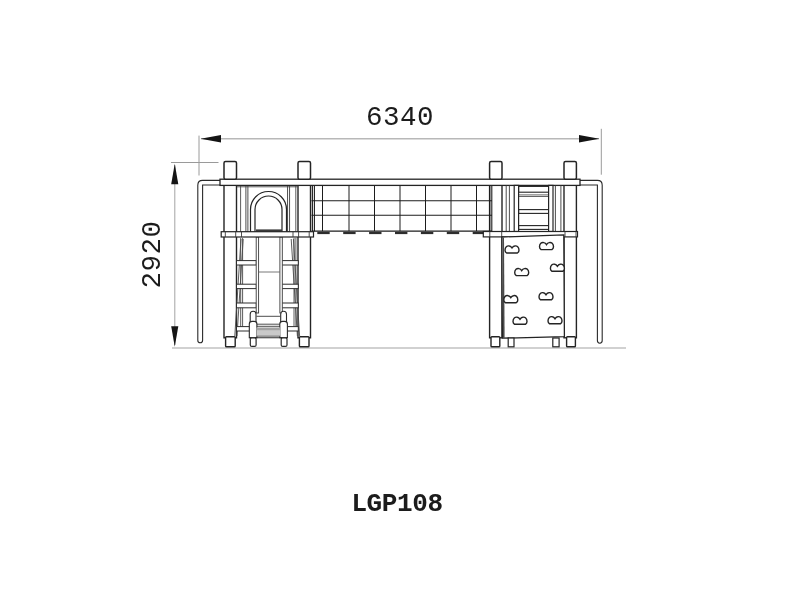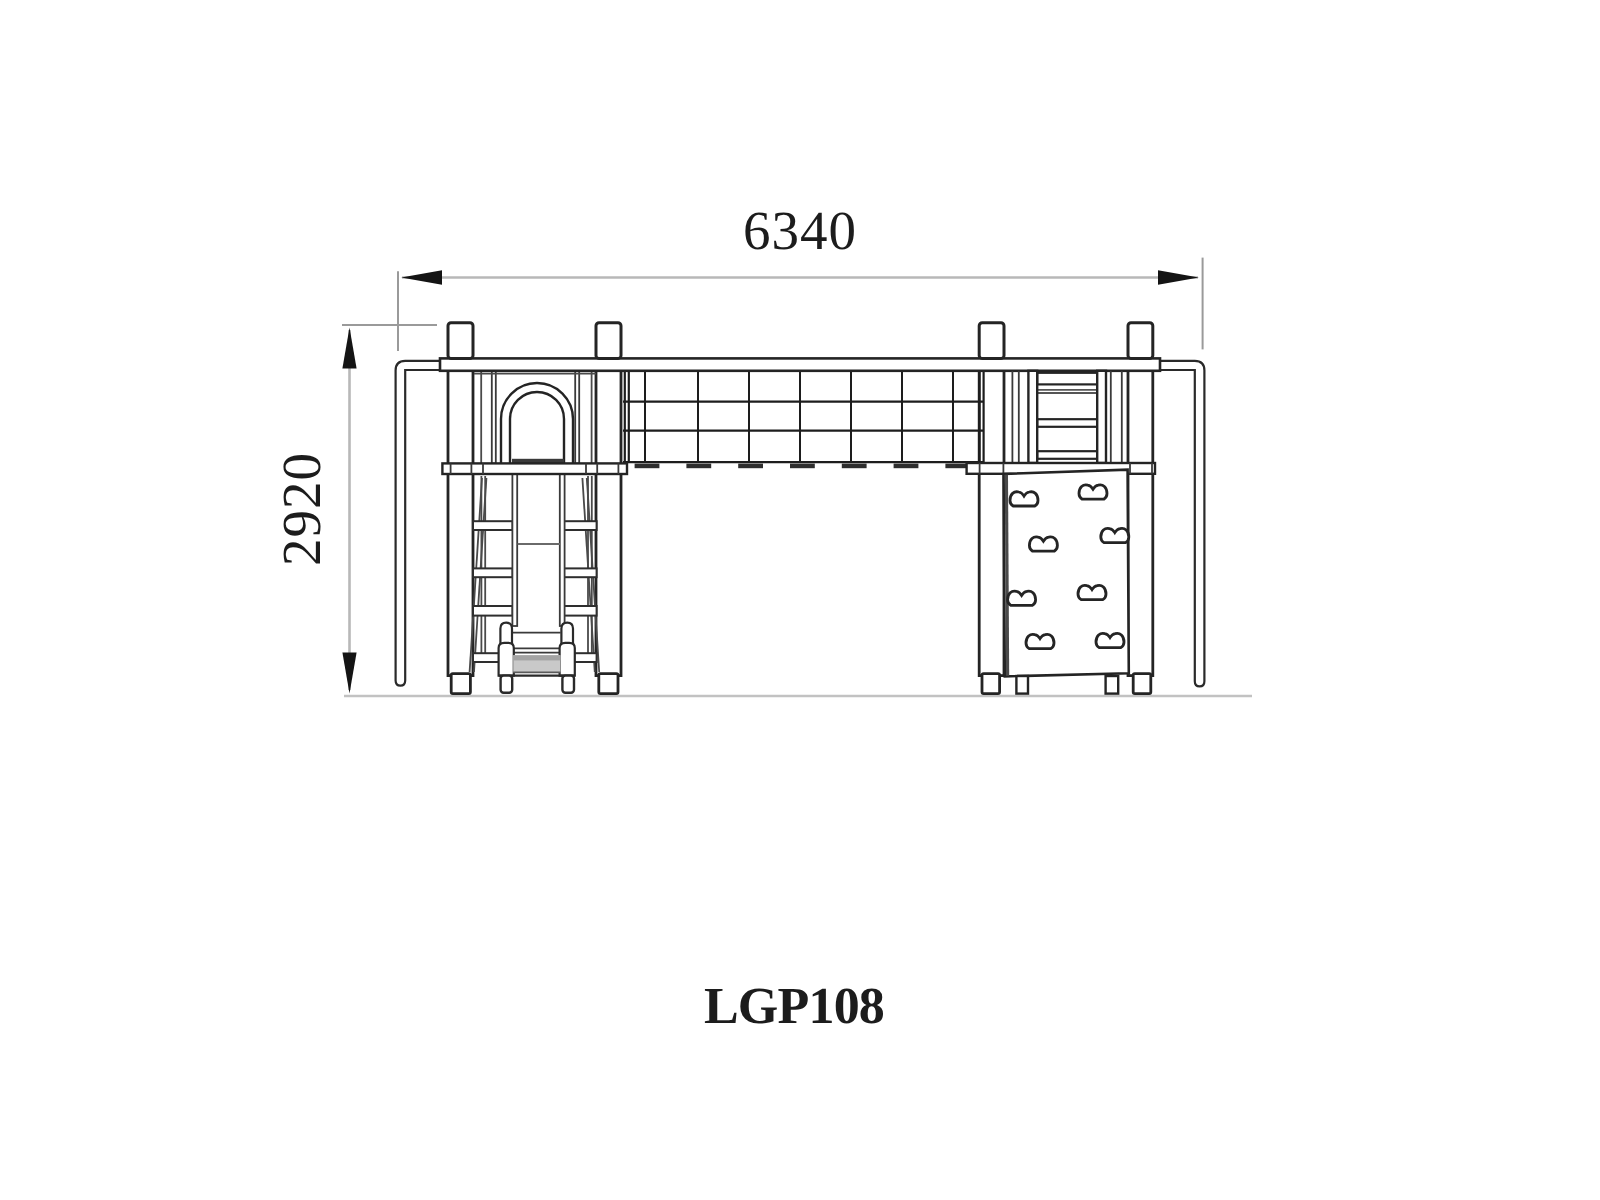--- a/index.html
+++ b/index.html
@@ -1,16 +1,16 @@
 <!DOCTYPE html>
 <html><head>
 <meta charset="utf-8">
 <style>
   html,body{margin:0;padding:0;background:#ffffff;}
-  .page{width:717px;height:600px;position:relative;font-family:Liberation Serif, serif;}
+  .page{width:717px;height:600px;position:relative;font-family:Liberation Mono, monospace;}
   svg{display:block;}
   text{fill:#1c1c1c;}
 </style>
 </head>
 <body>
 <div class="page">
 <svg width="800" height="600" viewBox="0 0 800 600">
 
   <line x1="172" y1="348" x2="626" y2="348" stroke="#c2c2c2" stroke-width="1.3"></line>
 

